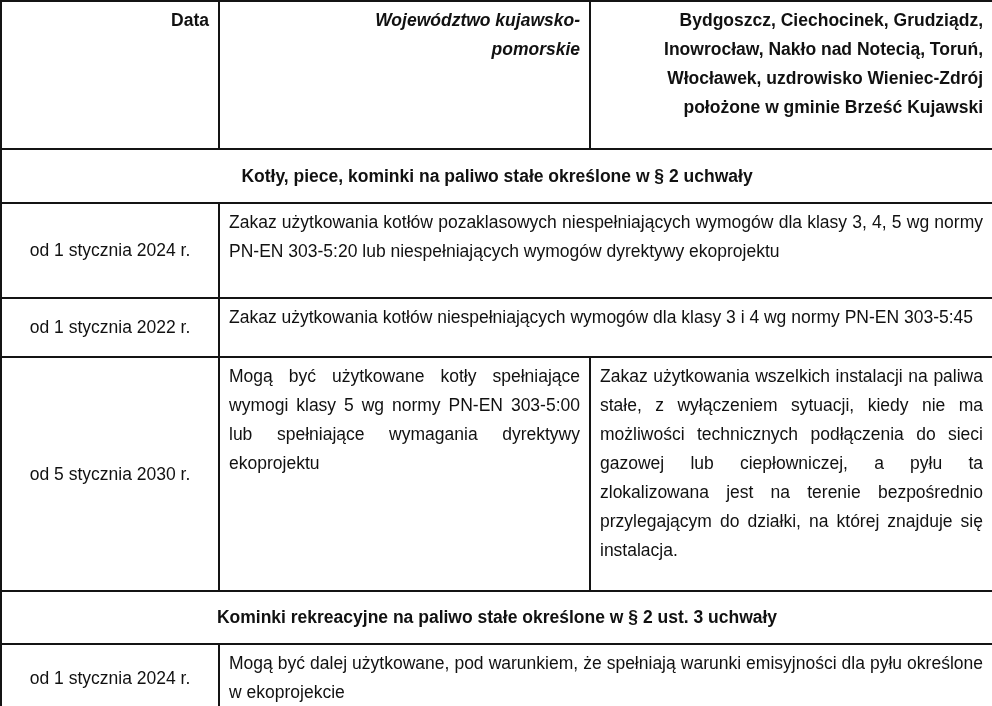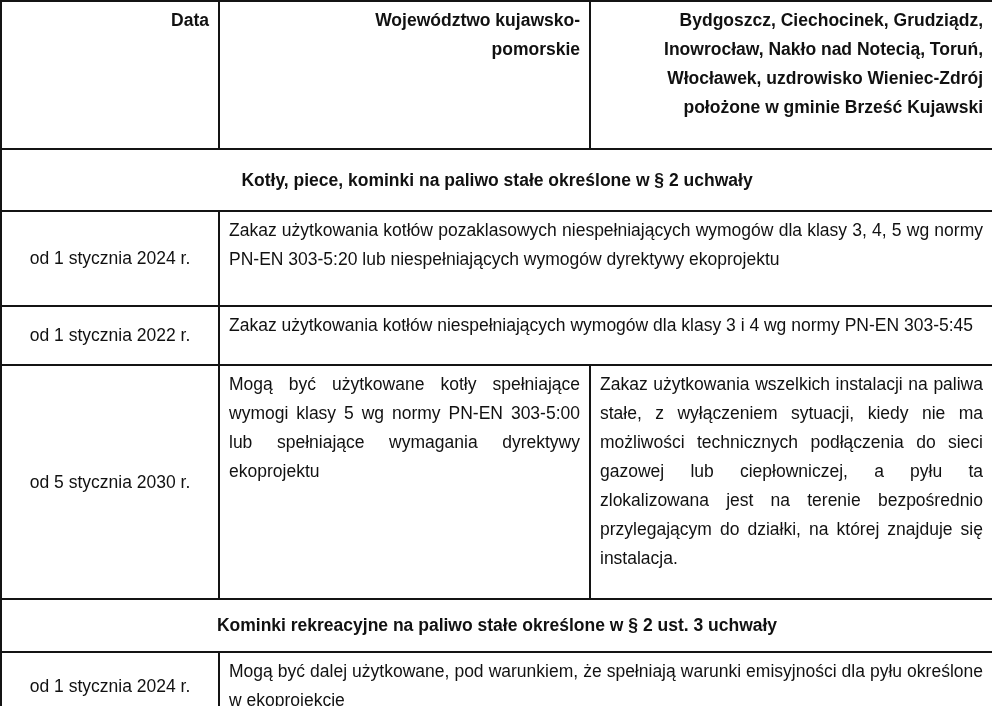--- a/index.html
+++ b/index.html
@@ -34,20 +34,21 @@
 
   td.head-cell {
     font-weight: bold;
     text-align: right;
     vertical-align: top;
     padding-top: 6px;
   }
   td.head-cell .narrow-wrap {
     display: inline-block;
     max-width: 230px;
+    font-style: italic;
   }
 
   td.section-cell {
     font-weight: bold;
     text-align: center;
     vertical-align: middle;
     padding: 2px 9px;
   }
 
   td.date-cell {
@@ -58,21 +59,21 @@
   }
 
   td.rule-cell {
     text-align: justify;
     vertical-align: top;
     padding-top: 6px;
     border-radius: 27px;
   }
 
   tr.r-header   { height: 148px; }
-  tr.r-section1 { height: 62px; }
+  tr.r-section1 { height: 54px; }
   tr.r-2024     { height: 95px; }
   tr.r-2028     { height: 59px; }
   tr.r-2030     { height: 234px; }
   tr.r-section2 { height: 53px; }
   tr.r-2024b    { height: 63px; }
 </style>
 </head>
 <body>
 
 <table class="reg-table">

